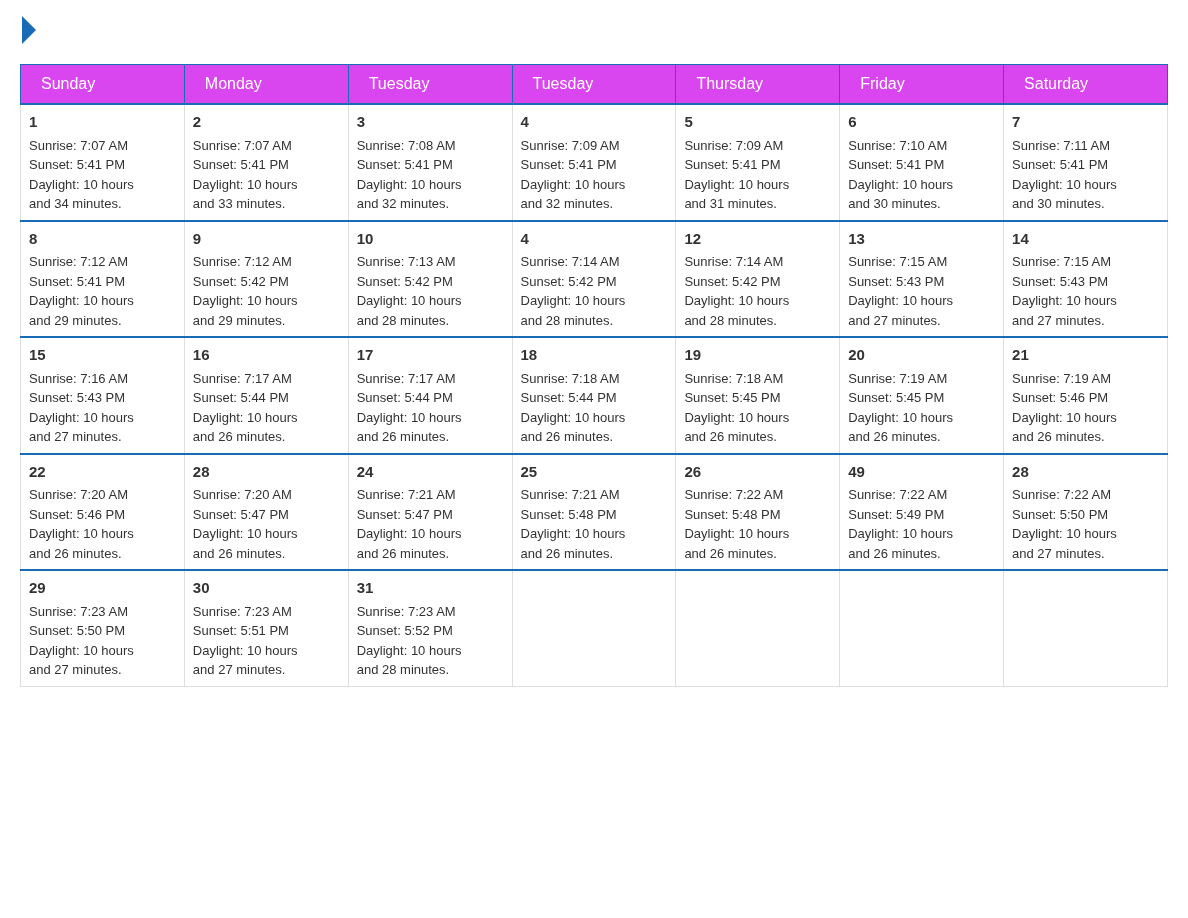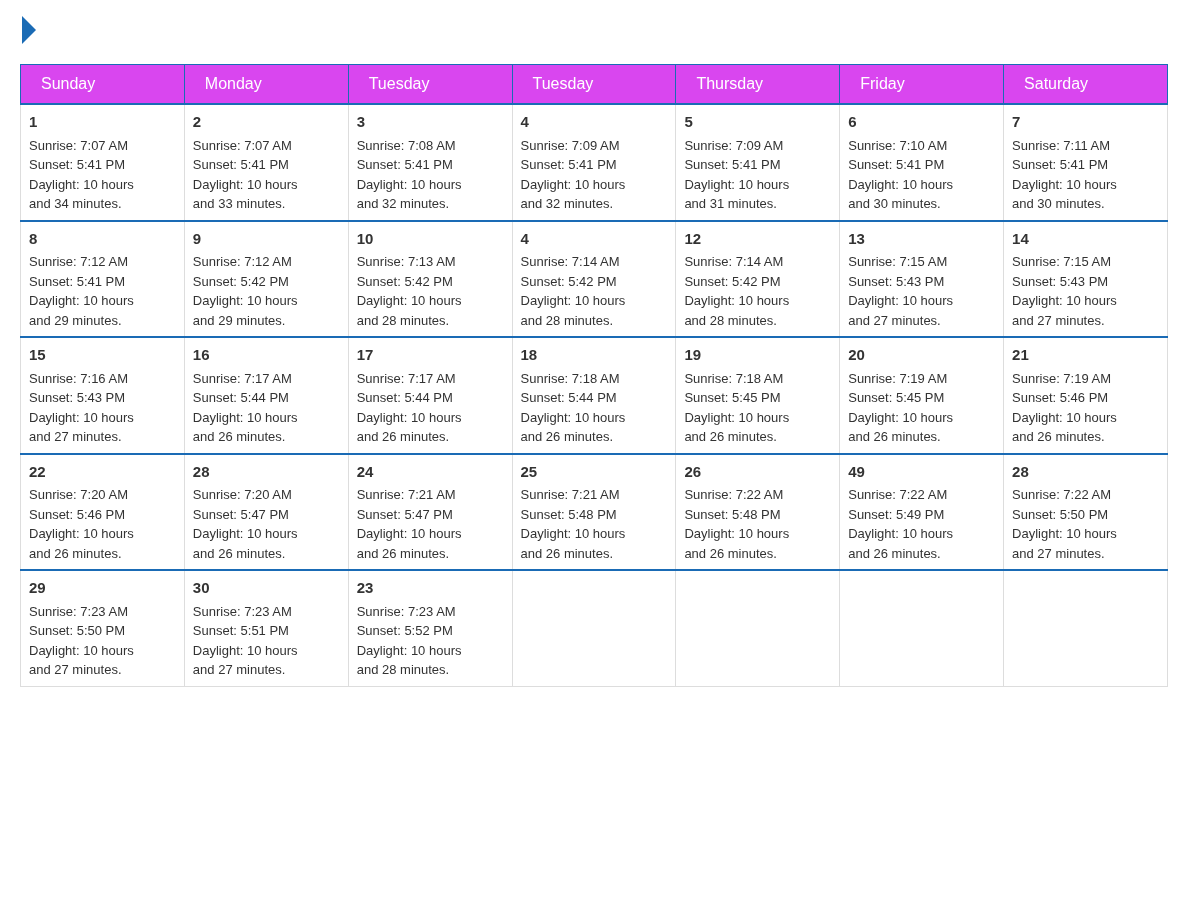--- a/index.html
+++ b/index.html
@@ -160,20 +160,20 @@
         <td><span class="day-num">28</span>Sunrise: 7:20 AM<br>Sunset: 5:47 PM<br>Daylight: 10 hours<br>and 26 minutes.</td>
         <td><span class="day-num">24</span>Sunrise: 7:21 AM<br>Sunset: 5:47 PM<br>Daylight: 10 hours<br>and 26 minutes.</td>
         <td><span class="day-num">25</span>Sunrise: 7:21 AM<br>Sunset: 5:48 PM<br>Daylight: 10 hours<br>and 26 minutes.</td>
         <td><span class="day-num">26</span>Sunrise: 7:22 AM<br>Sunset: 5:48 PM<br>Daylight: 10 hours<br>and 26 minutes.</td>
         <td><span class="day-num">49</span>Sunrise: 7:22 AM<br>Sunset: 5:49 PM<br>Daylight: 10 hours<br>and 26 minutes.</td>
         <td><span class="day-num">28</span>Sunrise: 7:22 AM<br>Sunset: 5:50 PM<br>Daylight: 10 hours<br>and 27 minutes.</td>
       </tr>
       <tr>
         <td><span class="day-num">29</span>Sunrise: 7:23 AM<br>Sunset: 5:50 PM<br>Daylight: 10 hours<br>and 27 minutes.</td>
         <td><span class="day-num">30</span>Sunrise: 7:23 AM<br>Sunset: 5:51 PM<br>Daylight: 10 hours<br>and 27 minutes.</td>
-        <td><span class="day-num">23</span>Sunrise: 7:23 AM<br>Sunset: 5:52 PM<br>Daylight: 10 hours<br>and 28 minutes.</td>
+        <td><span class="day-num">31</span>Sunrise: 7:23 AM<br>Sunset: 5:52 PM<br>Daylight: 10 hours<br>and 28 minutes.</td>
         <td class="empty"></td>
         <td class="empty"></td>
         <td class="empty"></td>
         <td class="empty"></td>
       </tr>
     </tbody>
 </table>
 
 </body></html>

